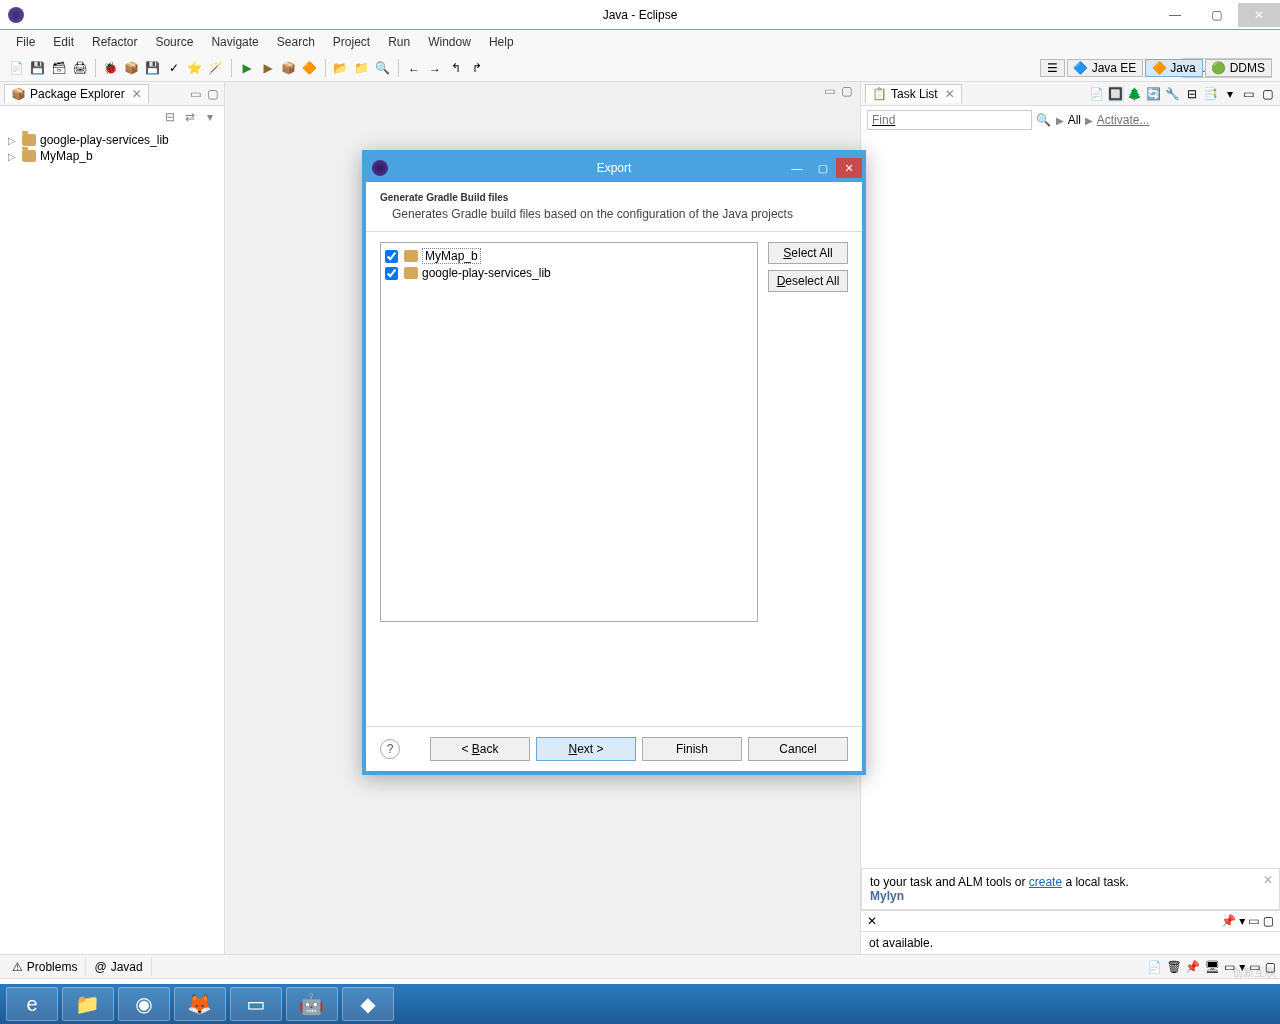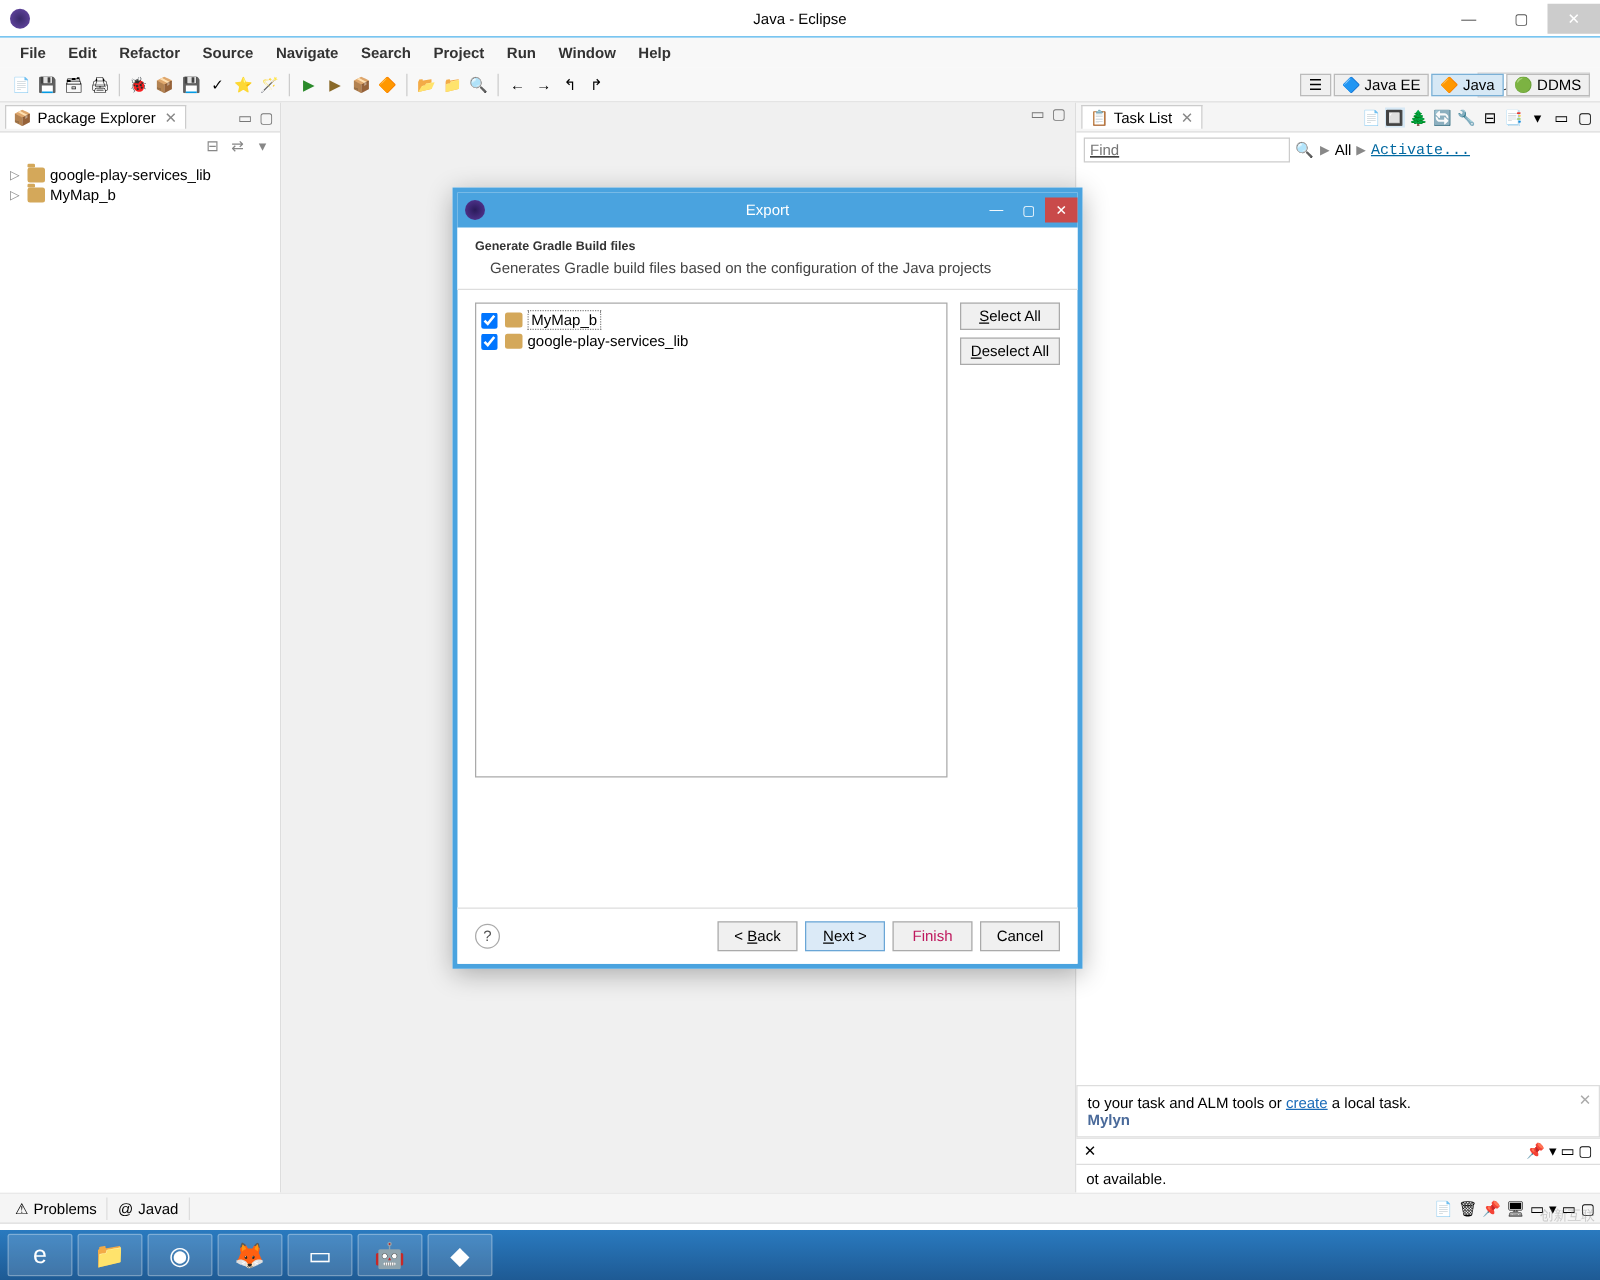--- a/index.html
+++ b/index.html
@@ -2,21 +2,21 @@
 <html><head>
 <meta charset="utf-8">
 <style>
 * { margin: 0; padding: 0; box-sizing: border-box; font-family: "Segoe UI", Tahoma, sans-serif; font-size: 12px; }
 body { background: #fff; width: 1280px; height: 1024px; overflow: hidden; position: relative; }
 .titlebar { height: 30px; background: #fff; border-bottom: 1px solid #4db2ec; display: flex; align-items: center; justify-content: center; position: relative; }
 .titlebar .logo { position: absolute; left: 8px; width: 16px; height: 16px; background: radial-gradient(circle,#3a2a6a,#6a4aaa); border-radius: 50%; }
 .titlebar .ctrls { position: absolute; right: 0; display: flex; }
 .titlebar .ctrls div { width: 42px; height: 24px; display: flex; align-items: center; justify-content: center; color: #555; }
 .titlebar .ctrls .close { background: #ccc; color: #fff; }
-.menubar { height: 24px; background: #f8f8f8; display: flex; align-items: center; padding: 0 8px; gap: 2px; font-weight: bold; }
+.menubar { height: 24px; background: #f8f8f8; display: flex; align-items: center; padding: 0 8px; gap: 2px; }
 .menubar span { padding: 2px 8px; color: #333; }
 .toolbar { height: 28px; background: #f8f8f8; border-bottom: 1px solid #ddd; display: flex; align-items: center; padding: 0 8px; gap: 3px; position: relative; }
 .toolbar .icn { width: 18px; height: 18px; display: flex; align-items: center; justify-content: center; }
 .toolbar .sep { width: 1px; height: 18px; background: #ccc; margin: 0 3px; }
 .toolbar .qa { margin-left: auto; border: 1px solid #ccc; padding: 2px 8px; background: #fff; }
 .persp { position: absolute; right: 8px; display: flex; gap: 2px; align-items: center; }
 .persp .btn { border: 1px solid #bbb; padding: 1px 6px; display: flex; align-items: center; gap: 3px; background: #f0f0f0; }
 .persp .btn.active { background: #d6e8f5; border-color: #7ab0d6; }
 .main { display: flex; height: calc(100% - 82px - 30px - 40px); }
 .left { width: 225px; background: #fff; border-right: 1px solid #ddd; }
@@ -35,21 +35,21 @@
 .center { flex: 1; background: #f0f0f0; position: relative; }
 .center .mini { position: absolute; top: 2px; right: 6px; display: flex; gap: 3px; }
 .center .mini span { width: 14px; height: 14px; color: #777; display: flex; align-items: center; justify-content: center; }
 .right { width: 420px; border-left: 1px solid #ddd; background: #fff; display: flex; flex-direction: column; }
 .right .viewhdr .tbicons { display: flex; gap: 3px; margin-left: auto; }
 .right .viewhdr .tbicons span { width: 16px; height: 16px; display: flex; align-items: center; justify-content: center; }
 .findrow { padding: 4px 6px; display: flex; gap: 4px; align-items: center; }
 .findrow input { flex: 0 0 140px; border: 1px solid #ccc; padding: 2px 4px; text-decoration: underline; }
 .findrow .srch { width: 16px; color: #888; }
 .findrow .arr { color: #888; font-size: 10px; }
-.findrow a { color: #0369a1; font-family: Liberation Mono, monospace; }
+.findrow a { color: #737373; }
 .mylyn { background: #fff; border: 1px solid #ddd; padding: 6px 8px; position: relative; }
 .mylyn .xbtn { position: absolute; right: 6px; top: 4px; color: #aaa; }
 .mylyn a { color: #1a6bb8; }
 .outlinebar { height: 22px; border-top: 1px solid #ddd; border-bottom: 1px solid #ddd; display: flex; align-items: center; padding: 0 6px; }
 .outlinebar .mini { margin-left: auto; display: flex; gap: 3px; }
 .bottom { height: 200px; border-top: 1px solid #ddd; display: flex; flex-direction: column; }
 .bottom .tabrow { height: 24px; background: #f5f5f5; display: flex; align-items: center; padding: 0 4px; border-bottom: 1px solid #ddd; }
 .bottom .tabrow .btab { padding: 2px 8px; display: flex; align-items: center; gap: 4px; border-right: 1px solid #ddd; }
 .bottom .tabrow .mini { margin-left: auto; display: flex; gap: 4px; }
 .bottom .cont { padding: 4px 8px; }
@@ -73,23 +73,23 @@
 .dialog .body .flex { display: flex; gap: 10px; }
 .dialog .listbox { flex: 1; border: 1px solid #aaa; height: 380px; padding: 4px; background: #fff; }
 .dialog .listbox .item { display: flex; align-items: center; gap: 4px; padding: 1px 0; }
 .dialog .listbox .item input { margin-right: 2px; }
 .dialog .listbox .dotted { border: 1px dotted #888; padding: 0 2px; }
 .dialog .sidebtns { display: flex; flex-direction: column; gap: 6px; }
 .dialog .sidebtns button { width: 80px; padding: 3px 0; background: #f0f0f0; border: 1px solid #aaa; }
 .dialog .ftr { position: absolute; bottom: 0; left: 0; right: 0; padding: 10px 14px; border-top: 1px solid #ddd; display: flex; align-items: center; gap: 6px; background: #fff; }
 .dialog .ftr .help { width: 20px; height: 20px; border: 1px solid #aaa; border-radius: 50%; display: flex; align-items: center; justify-content: center; color: #555; }
 .dialog .ftr .btns { margin-left: auto; display: flex; gap: 6px; }
-.dialog .ftr button { width: 64px; padding: 4px 0; background: #f0f0f0; border: 1px solid #aaa; }
+.dialog .ftr button { width: 100px; padding: 4px 0; background: #f0f0f0; border: 1px solid #aaa; }
 .dialog .ftr button.primary { background: #dbeaf7; border: 1px solid #6aa6d6; }
-.dialog .ftr button:disabled { color: #be185d; }
+.dialog .ftr button:disabled { color: #000000; }
 .u { text-decoration: underline; }
 </style>
 </head>
 <body>
 
 <div class="titlebar">
   <span class="logo"></span>
   <span>Java - Eclipse</span>
   <div class="ctrls">
     <div>—</div>

